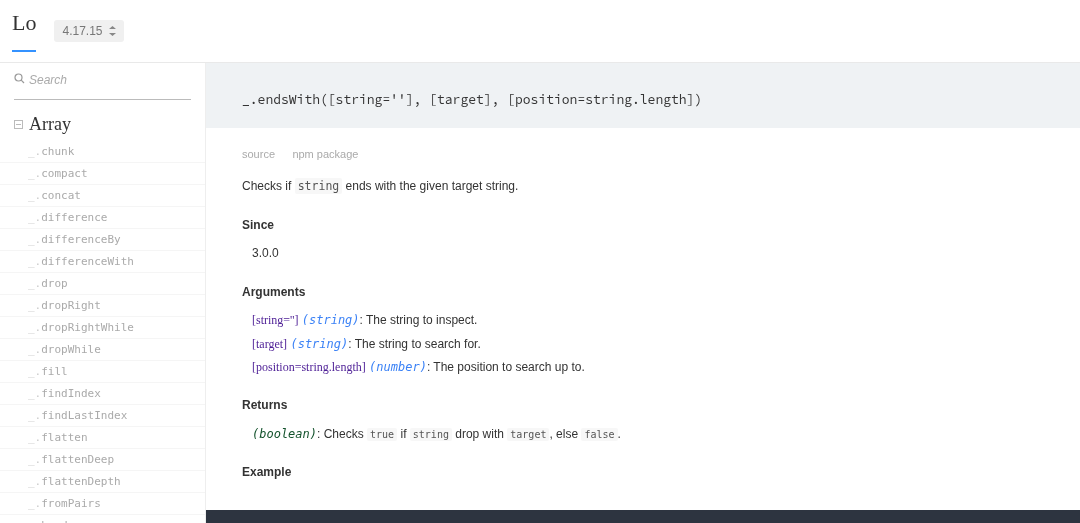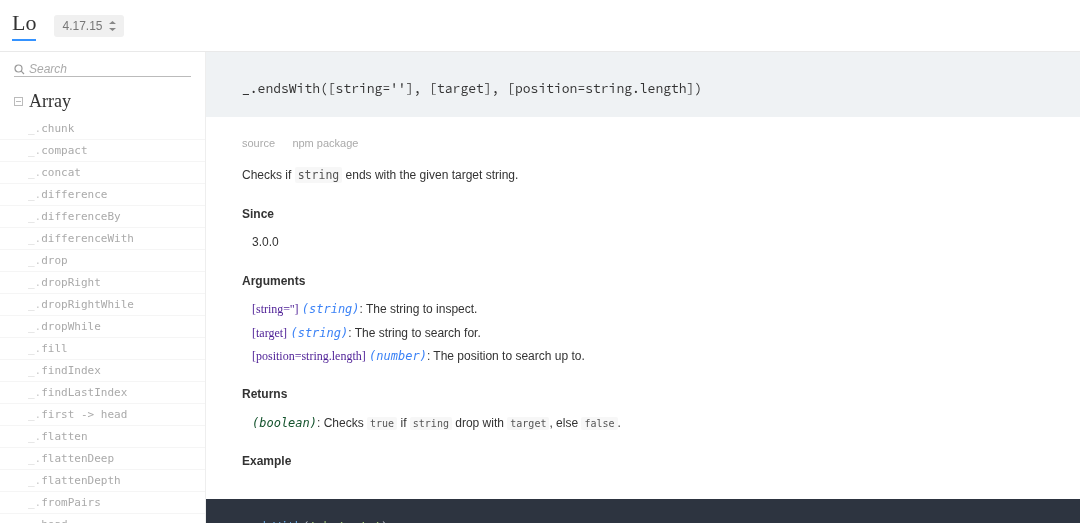--- a/index.html
+++ b/index.html
@@ -3,33 +3,33 @@
   <meta charset="utf-8">
   <style>
     * { margin: 0; padding: 0; box-sizing: border-box; }
     body { font-family: -apple-system, BlinkMacSystemFont, "Segoe UI", Helvetica, Arial, sans-serif; font-size: 13px; color: #333; background: #fff; width: 1080px; height: 523px; overflow: hidden; }
     
     .app { display: flex; flex-direction: column; height: 523px; }
     
     .topbar { height: 4px; background: #fff; border-bottom: 1px solid transparent; position: relative; }
     
     .header-row { display: flex; align-items: center; padding: 6px 12px 10px; border-bottom: 1px solid #e9e9e9; }
-    .logo { font-family: Georgia, serif; font-size: 22px; color: #333; border-bottom: 2px solid #3492ff; padding-bottom: 3px; margin-right: 18px; }
+    .logo { font-family: Georgia, serif; font-size: 22px; color: #333; border-bottom: 2px solid #3492ff; padding-bottom: 14px; margin-right: 18px; }
     .version-select { background: #f0f0f0; color: #777; font-size: 12px; padding: 4px 8px; border-radius: 3px; display: inline-flex; align-items: center; gap: 6px; cursor: pointer; }
     .version-select .caret { display: inline-block; line-height: 0; }
     .version-select svg { display: block; }
     
     .main { display: flex; flex: 1; min-height: 0; }
     
     .sidebar { width: 206px; border-right: 1px solid #eee; display: flex; flex-direction: column; background: #fff; overflow-y: auto; }
     .sidebar::-webkit-scrollbar { width: 6px; }
     .sidebar::-webkit-scrollbar-thumb { background: #ccc; border-radius: 3px; }
     
     .search-wrap { padding: 10px 14px 8px; }
-    .search-box { display: flex; align-items: center; border-bottom: 1px solid #bbb; padding-bottom: 0; }
+    .search-box { display: flex; align-items: flex-start; border-bottom: 1px solid #bbb; padding-bottom: 12px; }
     .search-box .search-ico { color: #999; font-size: 12px; margin-right: 4px; display: inline-flex; }
     .search-input { border: none; outline: none; font-size: 12px; color: #333; width: 100%; background: transparent; font-style: italic; }
     .search-input::placeholder { color: #aaa; font-style: italic; }
     
     .cat-header { display: flex; align-items: center; gap: 6px; padding: 6px 8px 6px 14px; font-size: 18px; color: #333; font-family: Georgia, serif; }
     .cat-header .toggle-icon { color: #999; font-size: 11px; display: inline-flex; }
     
     .method-list { list-style: none; }
     .method-item { padding: 4px 14px 4px 28px; font-size: 11px; color: #999; cursor: pointer; border-bottom: 1px solid #f5f5f5; }
     .method-prefix { color: #ccc; font-family: monospace; }
@@ -111,21 +111,20 @@
           <li class="method-item"><span class="method-prefix">_.</span><span class="method-name">difference</span></li>
           <li class="method-item"><span class="method-prefix">_.</span><span class="method-name">differenceBy</span></li>
           <li class="method-item"><span class="method-prefix">_.</span><span class="method-name">differenceWith</span></li>
           <li class="method-item"><span class="method-prefix">_.</span><span class="method-name">drop</span></li>
           <li class="method-item"><span class="method-prefix">_.</span><span class="method-name">dropRight</span></li>
           <li class="method-item"><span class="method-prefix">_.</span><span class="method-name">dropRightWhile</span></li>
           <li class="method-item"><span class="method-prefix">_.</span><span class="method-name">dropWhile</span></li>
           <li class="method-item"><span class="method-prefix">_.</span><span class="method-name">fill</span></li>
           <li class="method-item"><span class="method-prefix">_.</span><span class="method-name">findIndex</span></li>
           <li class="method-item"><span class="method-prefix">_.</span><span class="method-name">findLastIndex</span></li>
-          <li class="method-item"><span class="method-prefix">_.</span><span class="method-name">first -&gt; head</span></li>
           <li class="method-item"><span class="method-prefix">_.</span><span class="method-name">flatten</span></li>
           <li class="method-item"><span class="method-prefix">_.</span><span class="method-name">flattenDeep</span></li>
           <li class="method-item"><span class="method-prefix">_.</span><span class="method-name">flattenDepth</span></li>
           <li class="method-item"><span class="method-prefix">_.</span><span class="method-name">fromPairs</span></li>
           <li class="method-item"><span class="method-prefix">_.</span><span class="method-name">head</span></li>
         </ul>
     </aside>
 
     <section class="content">
       <div class="signature-block">_.endsWith([string=''], [target], [position=string.length])</div>

